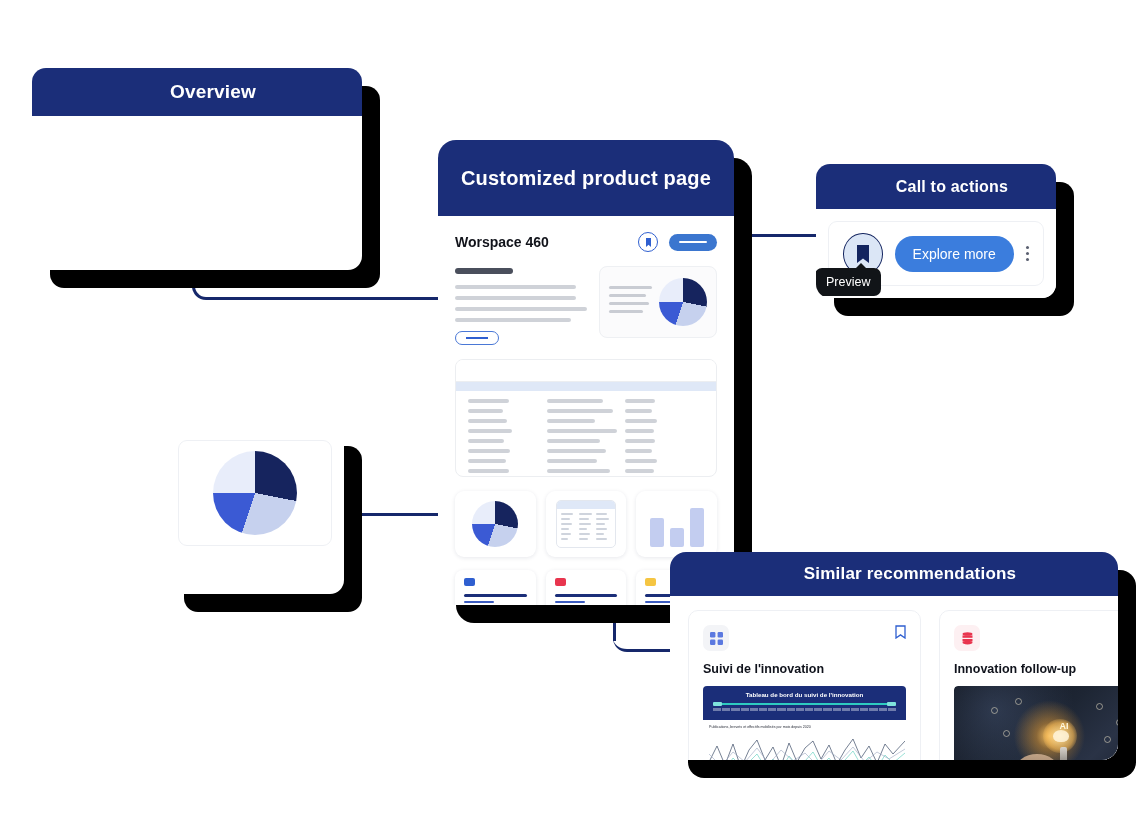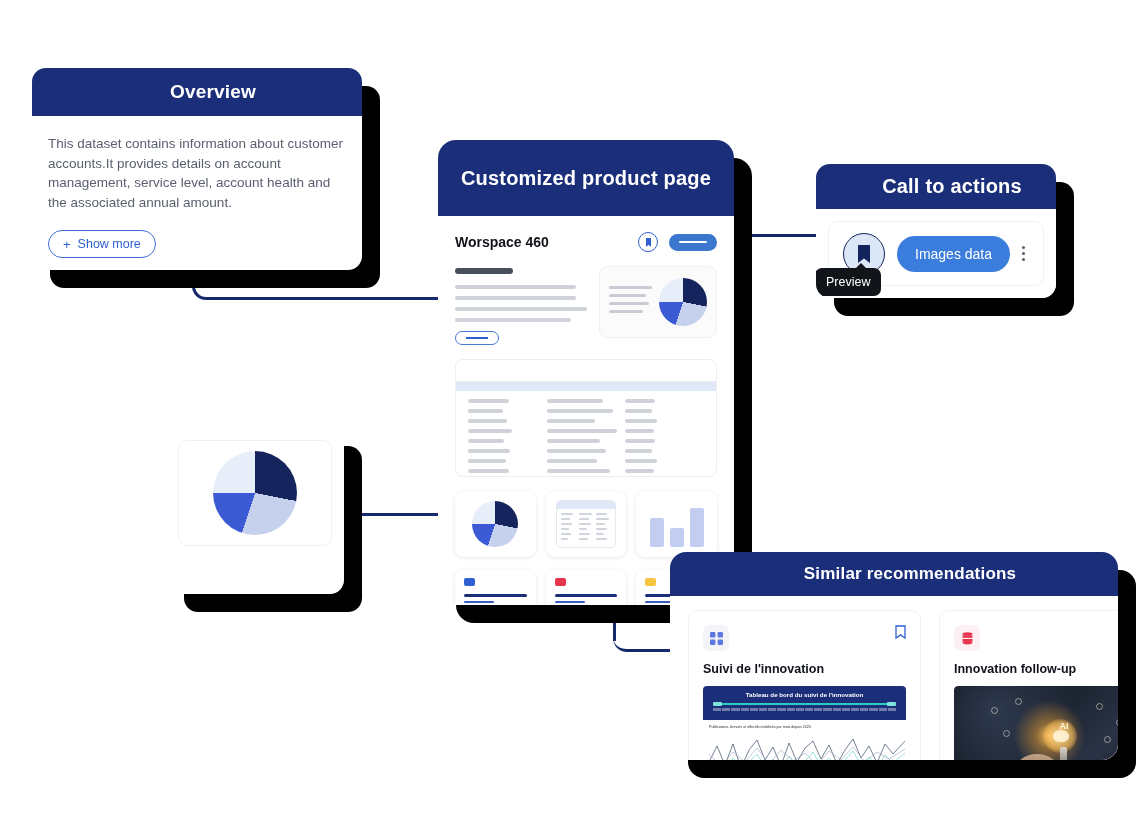--- a/index.html
+++ b/index.html
@@ -123,21 +123,21 @@
   .bcard {
     flex: 1; height: 46px; background: #fff; border-radius: 8px;
     box-shadow: 0 1px 4px rgba(20,30,70,.10); padding: 8px 9px;
   }
   .bcard .sq { width: 11px; height: 8px; border-radius: 2px; }
   .bcard .l1 { height: 2.6px; background: #1b2e79; border-radius: 2px; margin-top: 8px; }
   .bcard .l2 { height: 2.6px; background: #3b5bbf; border-radius: 2px; margin-top: 4px; width: 48%; }
 
   
   #cta { left: 816px; top: 164px; width: 240px; height: 134px; }
-  #cta .card-head { height: 45px; font-size: 20px; }
+  #cta .card-head { height: 45px; font-size: 16px; }
   #cta .card-body { padding: 12px; height: 89px; }
   .cta-inner {
     border: 1px solid #eef0f4; border-radius: 9px; height: 100%;
     display: flex; align-items: center; gap: 12px; padding: 0 14px;
     position: relative;
   }
   .bm-circle {
     width: 42px; height: 42px; border-radius: 50%;
     background: #dbe6f6; border: 1.5px solid #13245f;
     display: flex; align-items: center; justify-content: center;
@@ -244,27 +244,20 @@
   <div class="conn" style="left:712px; top:234px; width:110px; height:3px;"></div>
   <div class="conn-dot" style="left:707px; top:230px;"></div>
 
   <div class="conn" style="left:613px; top:586px; width:3px; height:55px;"></div>
   <div class="conn-corner" style="left:613px; top:630px; width:26px; height:22px; border-left:none;"></div>
   <div class="conn" style="left:627px; top:649px; width:55px; height:3px;"></div>
   <div class="conn-dot" style="left:609px; top:581px;"></div>
 
   <div class="card" id="overview">
     <div class="card-head">Overview</div>
-    <div class="card-body">
-      <div class="ov-text">This dataset contains information about customer accounts.It provides details on account management, service level, account health and the associated annual amount.</div>
-      <div class="show-more">
-        <span class="plus">+</span>
-        <span>Show more</span>
-      </div>
-    </div>
   </div>
 
   <div class="card" id="phone">
     <div class="card-head">Customized product page</div>
     <div class="card-body">
 
       <div class="ph-toprow">
         <div class="ph-title">Worspace 460</div>
         <div class="ph-actions">
           <div class="ph-bm">
@@ -407,21 +400,21 @@
 
   <div class="card" id="cta">
     <div class="card-head">Call to actions</div>
     <div class="card-body">
       <div class="cta-inner">
         <div class="bm-circle">
           <svg width="14" height="18" viewBox="0 0 14 18">
               <path d="M1 0h12v18L7 13.6 1 18z" fill="#13245f"></path>
             </svg>
         </div>
-        <button class="explore-btn">Images data</button>
+        <button class="explore-btn">Explore more</button>
         <div class="kebab">
             <i></i>
             <i></i>
             <i></i>
           </div>
         <div class="tooltip">Preview</div>
       </div>
     </div>
   </div>
 

